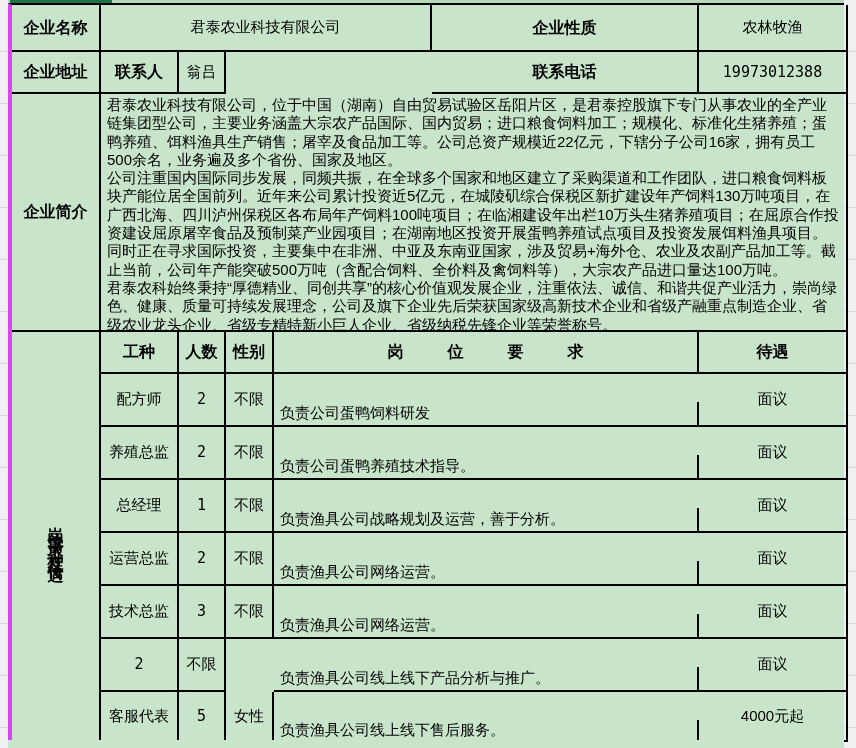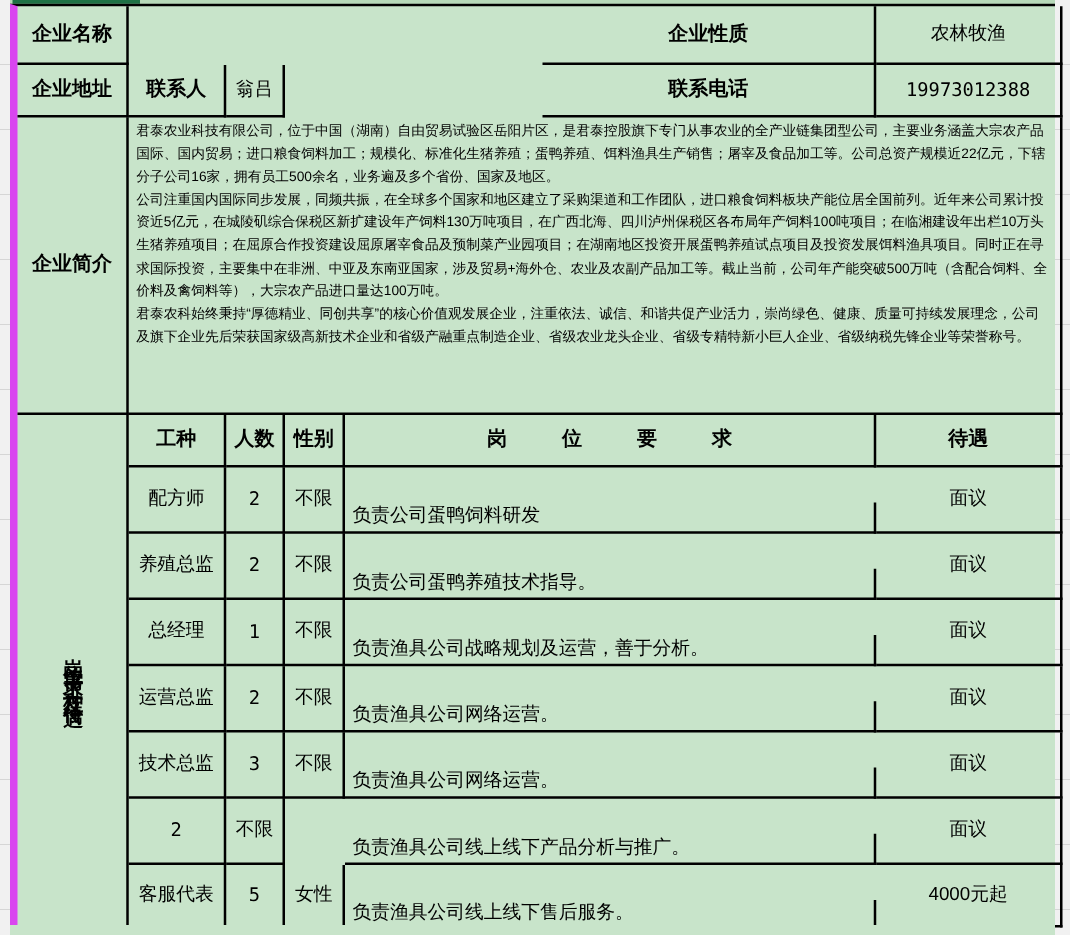--- a/index.html
+++ b/index.html
@@ -14,35 +14,35 @@
   }
   .sheet-margin.left{left:0;}
   .sheet-margin.right{left:844px;width:12px;}
   .top-strip{position:absolute;left:8px;top:0;width:836px;height:3px;background:#b7d9b9;}
   .sel-marker{position:absolute;left:2px;top:0;width:102px;height:3px;background:#1e7145;}
   .grid{
     position:absolute;left:8px;top:3px;width:836px;height:737px;
     display:grid;
     grid-template-columns:89px 78px 47px 48px 56px 102px 267px 149px;
     grid-template-rows:47px 42px 238px 42px 53px 53px 53px 53px 53px 53px 50px;
-    border-top:2px solid #000;border-left:6px solid #d946ef;
+    border-top:2px solid #000;border-left:4px solid #d946ef;
     box-sizing:border-box;
   }
   .cell{
     border-right:2px solid #000;border-bottom:2px solid #000;
     box-sizing:border-box;
     display:flex;align-items:center;justify-content:center;
     text-align:center;font-size:15px;line-height:1.25;
     overflow:hidden;
   }
   .bold{font-weight:bold;font-size:16px;}
   .left-align{justify-content:flex-start;text-align:left;padding-left:6px;padding-right:4px;margin-top:28px;}
   .intro-cell{
     align-items:flex-start;justify-content:flex-start;text-align:left;
-    padding:2px 6px 0 6px;font-size:11px;line-height:18.3px;
+    padding:2px 6px 0 6px;font-size:15px;line-height:18.3px;
   }
   .vertical-label{
     writing-mode:vertical-rl;text-orientation:upright;
     letter-spacing:5px;font-weight:bold;font-size:16px;line-height:1;
   }
   .spread{letter-spacing:44px;display:inline-block;transform:translateX(22px);}
   .num{font-family:"DejaVu Sans Mono",monospace;font-size:15px;}
   
   .c2-6{grid-column:2 / span 5;}
   .c2-4{grid-column:2 / span 3;}
@@ -60,20 +60,21 @@
 
   <div class="sheet-margin left"></div>
   <div class="sheet-margin right"></div>
   <div class="top-strip">
     <div class="sel-marker"></div>
   </div>
 
   <div class="grid">
 
     <div class="cell bold">企业名称</div>
+    <div class="cell c2-6">君泰农业科技有限公司</div>
     <div class="cell bold c7">企业性质</div>
     <div class="cell c8">农林牧渔</div>
 
     <div class="cell bold">企业地址</div>
     <div class="cell bold">联系人</div>
     <div class="cell">翁吕</div>
     <div class="cell bold c7">联系电话</div>
     <div class="cell c8 num">19973012388</div>
 
     <div class="cell bold">企业简介</div>

